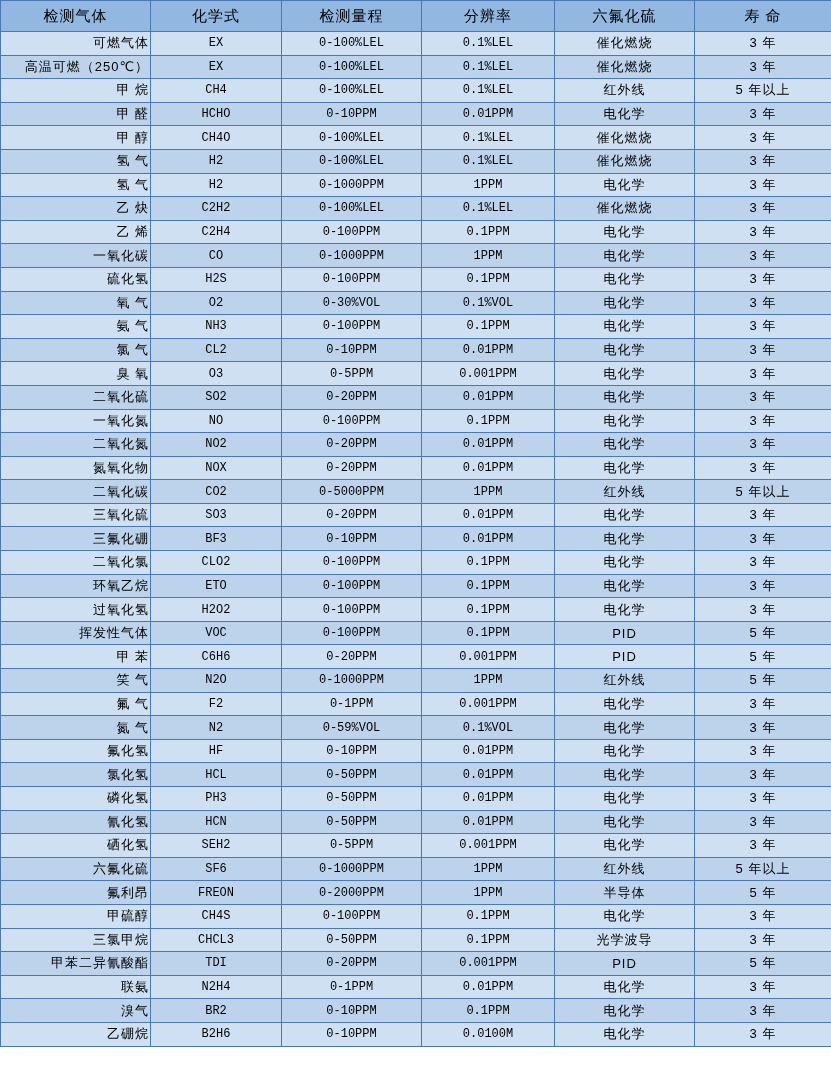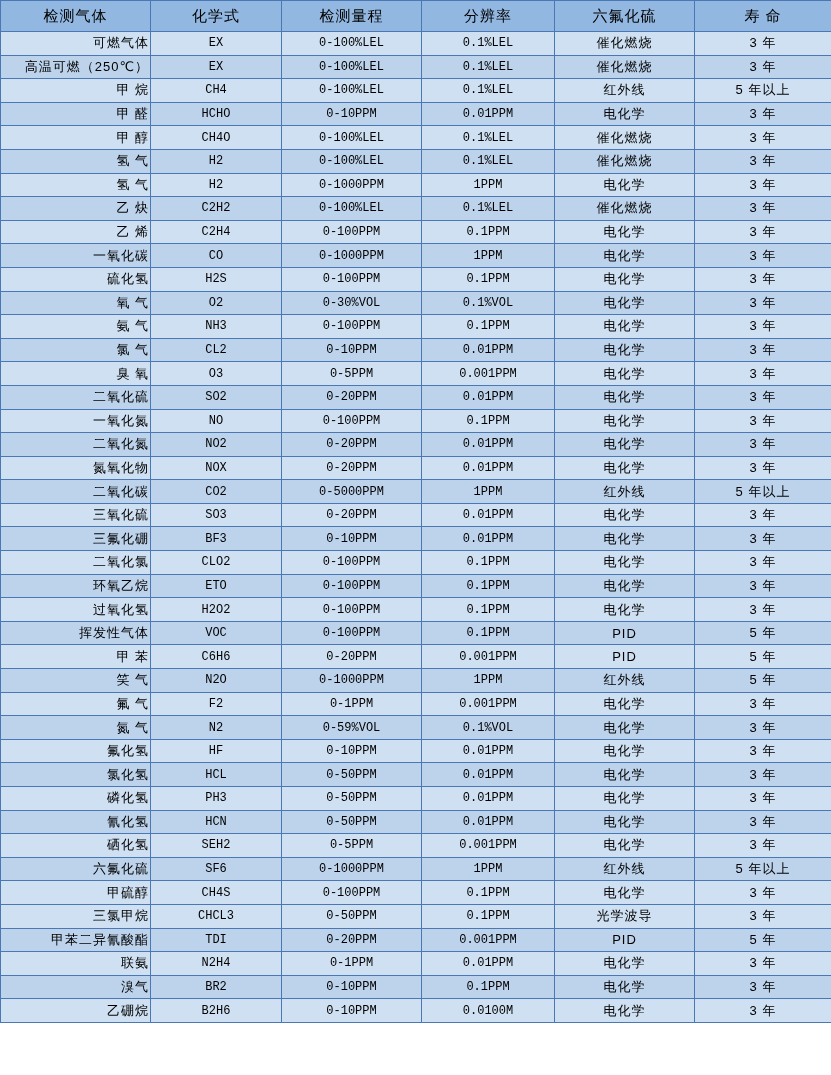--- a/index.html
+++ b/index.html
@@ -367,20 +367,28 @@
         <td class="col-life">3 年</td>
       </tr>
       <tr class="alt">
         <td class="col-name">六氟化硫</td>
         <td class="col-formula">SF6</td>
         <td class="col-range">0-1000PPM</td>
         <td class="col-resolution">1PPM</td>
         <td class="col-principle">红外线</td>
         <td class="col-life">5 年以上</td>
       </tr>
+      <tr class="alt">
+        <td class="col-name">氟利昂</td>
+        <td class="col-formula">FREON</td>
+        <td class="col-range">0-2000PPM</td>
+        <td class="col-resolution">1PPM</td>
+        <td class="col-principle">半导体</td>
+        <td class="col-life">5 年</td>
+      </tr>
       <tr>
         <td class="col-name">甲硫醇</td>
         <td class="col-formula">CH4S</td>
         <td class="col-range">0-100PPM</td>
         <td class="col-resolution">0.1PPM</td>
         <td class="col-principle">电化学</td>
         <td class="col-life">3 年</td>
       </tr>
       <tr>
         <td class="col-name">三氯甲烷</td>

